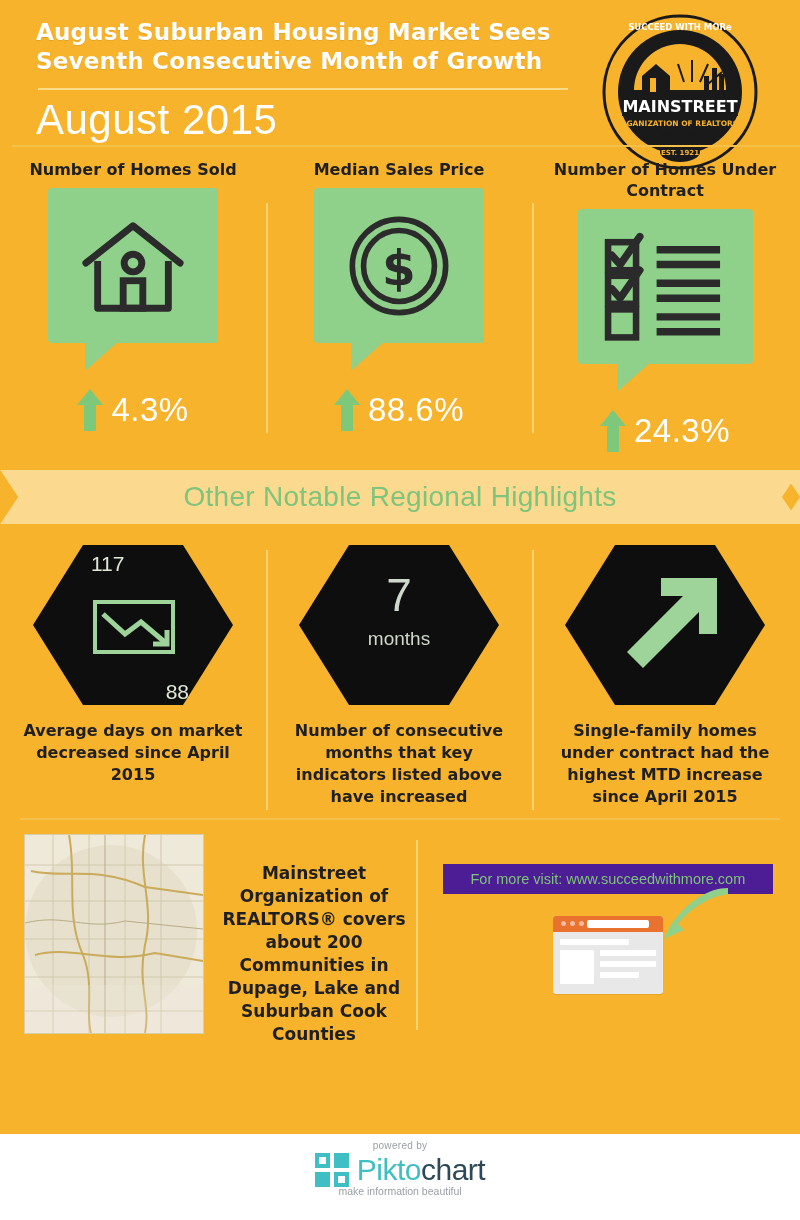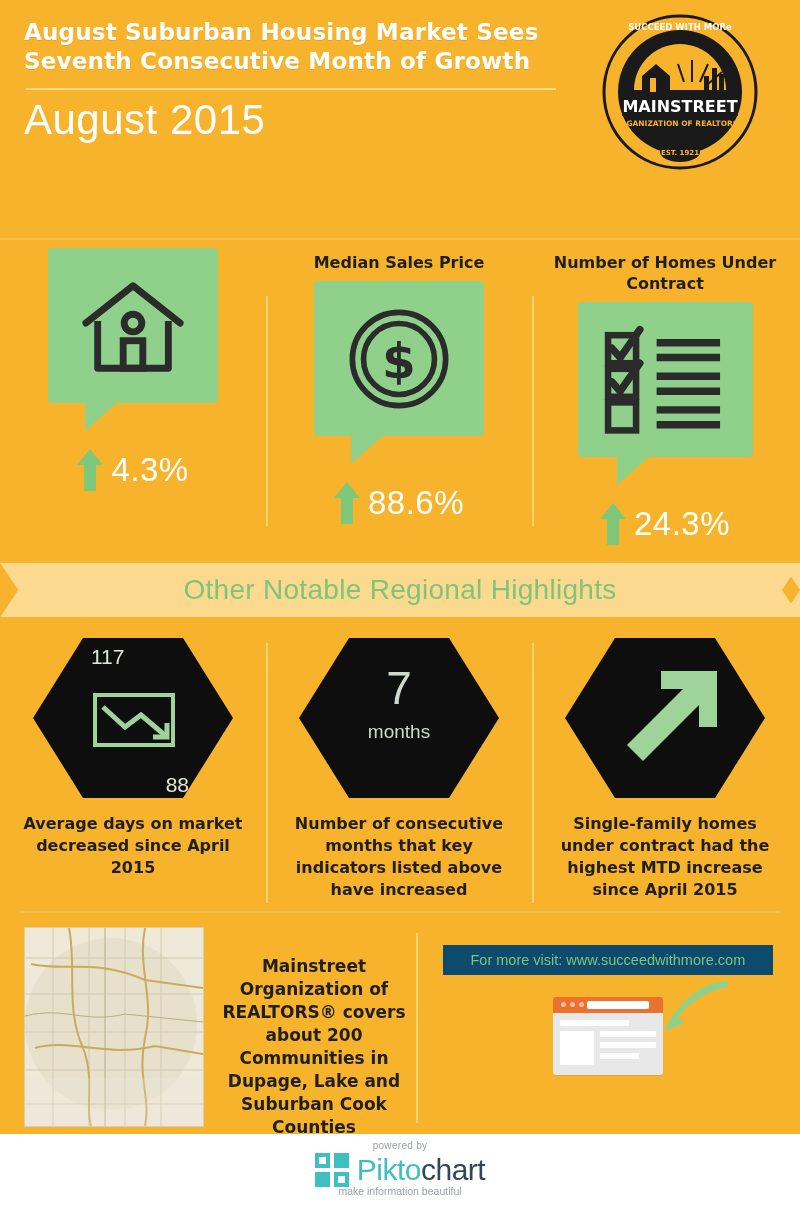--- a/index.html
+++ b/index.html
@@ -6,23 +6,24 @@
   body{
     width:800px;height:1220px;
     background:#f7b32b;
     font-family:"Liberation Sans", sans-serif;
     overflow:hidden;
     position:relative;
   }
   
   .header{
     position:relative;
-    height:240px;
+    height:147px;
     padding:18px 20px 16px 24px;
     box-sizing:border-box;
+    margin-left:12px;
   }
   .headline{
     width:540px;
     color:#ffffff;
     font-family:"DejaVu Sans", sans-serif;
     font-weight:bold;
     font-size:23px;
     line-height:29px;
     letter-spacing:.2px;
     text-shadow:0 1px 0 rgba(0,0,0,.08);
@@ -216,23 +217,23 @@
     text-align:center;
     width:196px;
   }
   .foot-right{
     width:404px;position:relative;padding-top:18px;box-sizing:border-box;
   }
   .foot-right:before{
     content:"";position:absolute;left:0;top:6px;width:2px;height:190px;background:#ffd978;opacity:.85;
   }
   .visit-pill{
-    margin:0 auto;
+    margin:12px auto;
     width:330px;height:30px;
-    background:#0c4a6e;
+    background:#4c1d95;
     display:flex;align-items:center;justify-content:center;
     color:#7ec47a;font-size:14.5px;
   }
   .browser{
     margin:22px auto 0;
     width:110px;height:78px;
     background:#e8e8e8;
     border-radius:3px;
     position:relative;
     box-shadow:0 1px 0 rgba(0,0,0,.07);
@@ -315,20 +316,21 @@
       <ellipse cx="80" cy="140" rx="20" ry="10" fill="#1a1a1a"></ellipse>
       <text x="80" y="143" text-anchor="middle" fill="#f7b32b" font-size="7" font-family="DejaVu Sans, sans-serif" font-weight="bold">EST. 1921</text>
     </svg>
   </div>
   <div class="header-rule"></div>
 </div>
 
 <div class="kpi-row">
 
   <div class="kpi">
+    <div class="kpi-title">Number of Homes Sold</div>
     <div class="tile-wrap">
       <div class="tile">
         <svg viewBox="0 0 120 110" width="118" height="108">
           <path d="M12 52 L60 14 L108 52" fill="none" stroke="#2b2b2b" stroke-width="7" stroke-linecap="round" stroke-linejoin="round"></path>
           <path d="M24 50 L24 98 L96 98 L96 50" fill="none" stroke="#2b2b2b" stroke-width="7" stroke-linejoin="round"></path>
           <circle cx="60" cy="52" r="9" fill="none" stroke="#2b2b2b" stroke-width="7"></circle>
           <rect x="50" y="70" width="20" height="28" fill="none" stroke="#2b2b2b" stroke-width="7"></rect>
         </svg>
       </div>
       <div class="pointer"></div>

